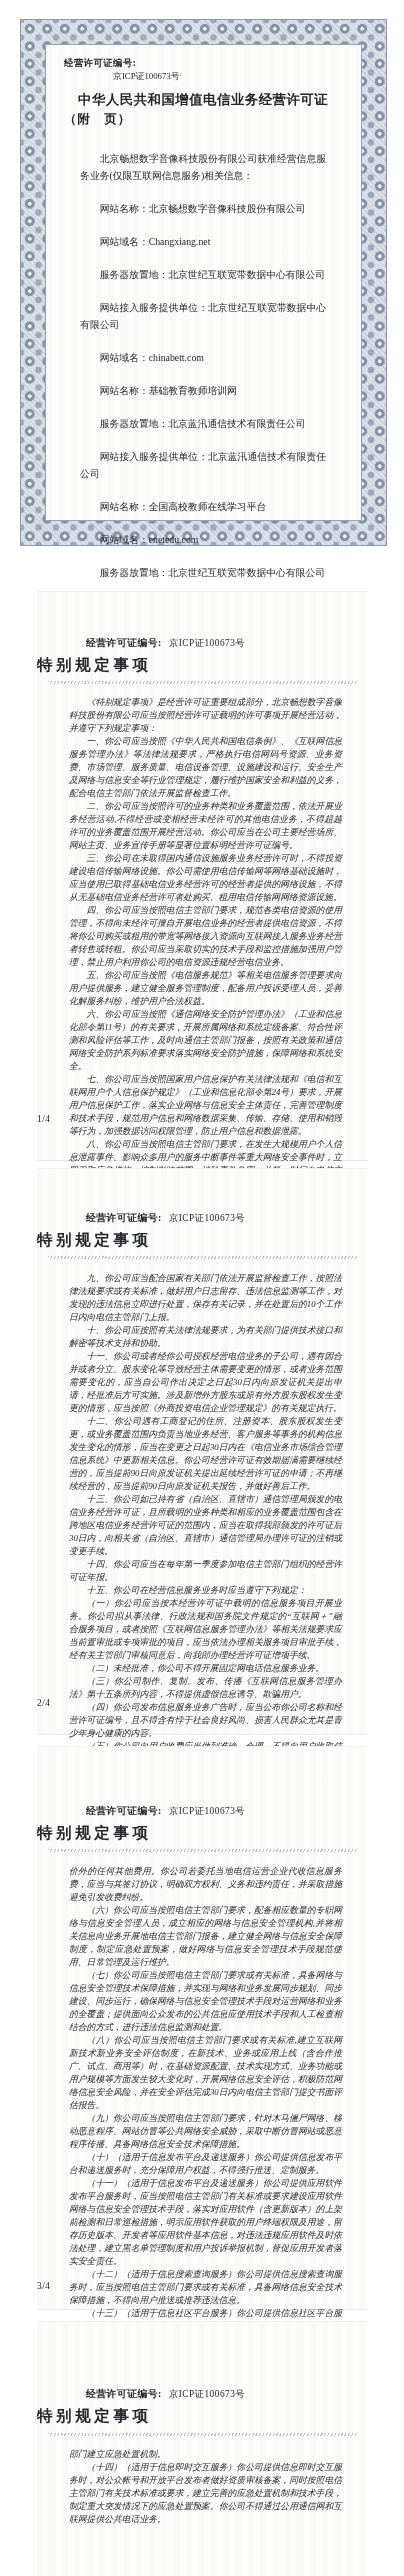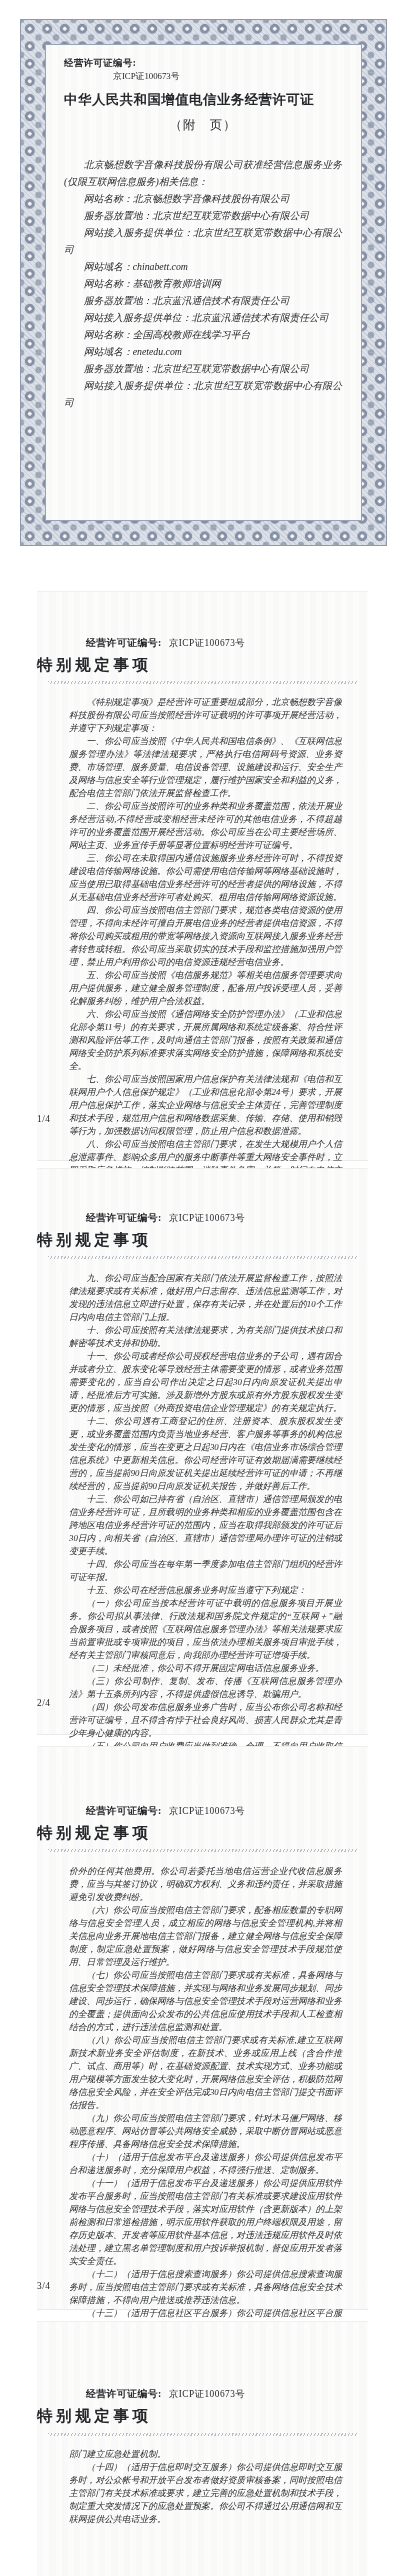--- a/index.html
+++ b/index.html
@@ -31,24 +31,24 @@
   }
   .cover-inner{
     box-sizing:border-box;height:100%;
     background:#fcfcfb;
     background-image:repeating-linear-gradient(90deg, rgba(70,80,100,0.02) 0 6.2px, rgba(70,80,100,0) 6.2px 12.4px);
     border:0.5px solid #99a3b5;
     padding:12.4px 18.5px 10.3px 18.5px;
   }
   .cover-lic-label{font-size:9.3px;font-weight:bold;letter-spacing:0.5px;}
   .cover-lic-number{display:block;padding-left:49px;font-size:8.8px;margin-top:1px;font-family:"Liberation Serif","DejaVu Serif",serif;}
-  .cover-title{margin:8.2px 0 0 0;font-size:13.4px;font-weight:bold;letter-spacing:0.5px;}
-  .cover-subtitle{text-align:center;font-size:12.4px;font-weight:normal;margin-top:8px;letter-spacing:1px;}
+  .cover-title{margin:8.2px 0 0 0;text-align:center;font-size:13.4px;font-weight:bold;letter-spacing:0.5px;}
+  .cover-subtitle{text-align:left;font-size:12.4px;font-weight:bold;margin-top:2px;letter-spacing:1px;}
   .cover-body{margin-top:21.6px;font-size:9.8px;line-height:17px;text-align:justify;}
-  .cover-body p{margin:0;text-indent:2em;font-style:italic;}
+  .cover-body p{margin:16px;text-indent:2em;}
   
   .prov{width:331px;box-sizing:border-box;border-top:0.5px solid #f0f0ee;border-bottom:0.5px solid #eaeae8;}
   .prov .phead{padding-top:var(--head-top,45px);padding-left:49px;font-size:9.8px;font-weight:bold;letter-spacing:0.5px;}
   .prov .phead .pnum-inline{font-weight:normal;font-size:9.3px;margin-left:4.1px;}
   .prov h2{margin:5.2px 0 0 0;text-align:left;font-size:15.5px;font-weight:bold;letter-spacing:3.6px;}
   .wavy{
     width:309px;height:3.1px;margin:5.2px auto 0 auto;
     background:repeating-linear-gradient(115deg, #b6bcc8 0 1px, rgba(182,188,200,0) 1px 3.1px);
   }
   .prov .pbody{margin-top:12.4px;padding:0 26px 0 32px;font-size:8.8px;line-height:13px;text-align:justify;}
@@ -65,20 +65,21 @@
     <div>
       <span class="cover-lic-label">经营许可证编号:</span>
       <span class="cover-lic-number">京ICP证100673号</span>
     </div>
     <h1 class="cover-title">中华人民共和国增值电信业务经营许可证</h1>
     <div class="cover-subtitle">（附　页）</div>
     <div class="cover-body">
       <p>北京畅想数字音像科技股份有限公司获准经营信息服务业务(仅限互联网信息服务)相关信息：</p>
       <div>
           <p><span>网站名称：</span><span>北京畅想数字音像科技股份有限公司</span></p>
+          <p><span>网站域名：</span><span>Changxiang.net</span></p>
           <p><span>服务器放置地：</span><span>北京世纪互联宽带数据中心有限公司</span></p>
           <p><span>网站接入服务提供单位：</span><span>北京世纪互联宽带数据中心有限公司</span></p>
           <p><span>网站域名：</span><span>chinabett.com</span></p>
           <p><span>网站名称：</span><span>基础教育教师培训网</span></p>
           <p><span>服务器放置地：</span><span>北京蓝汛通信技术有限责任公司</span></p>
           <p><span>网站接入服务提供单位：</span><span>北京蓝汛通信技术有限责任公司</span></p>
           <p><span>网站名称：</span><span>全国高校教师在线学习平台</span></p>
           <p><span>网站域名：</span><span>enetedu.com</span></p>
           <p><span>服务器放置地：</span><span>北京世纪互联宽带数据中心有限公司</span></p>
           <p><span>网站接入服务提供单位：</span><span>北京世纪互联宽带数据中心有限公司</span></p>

